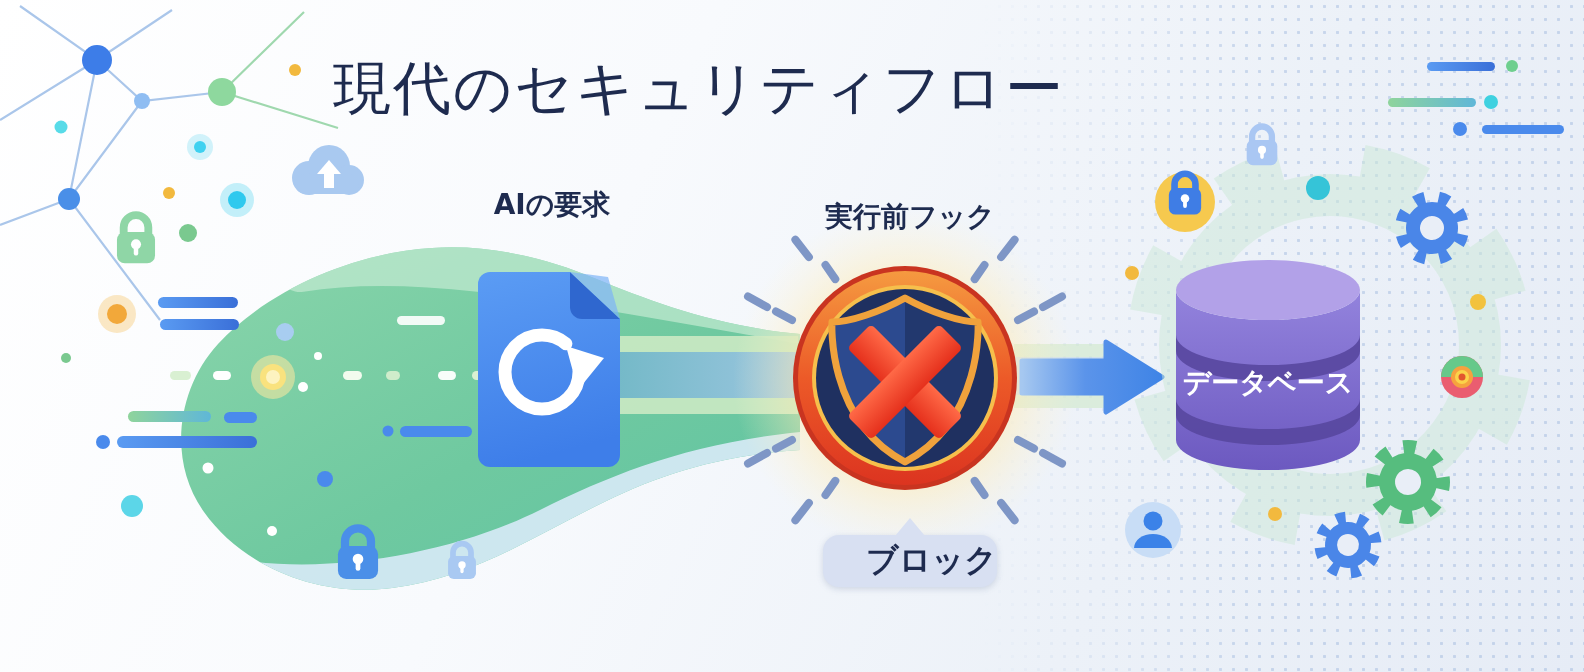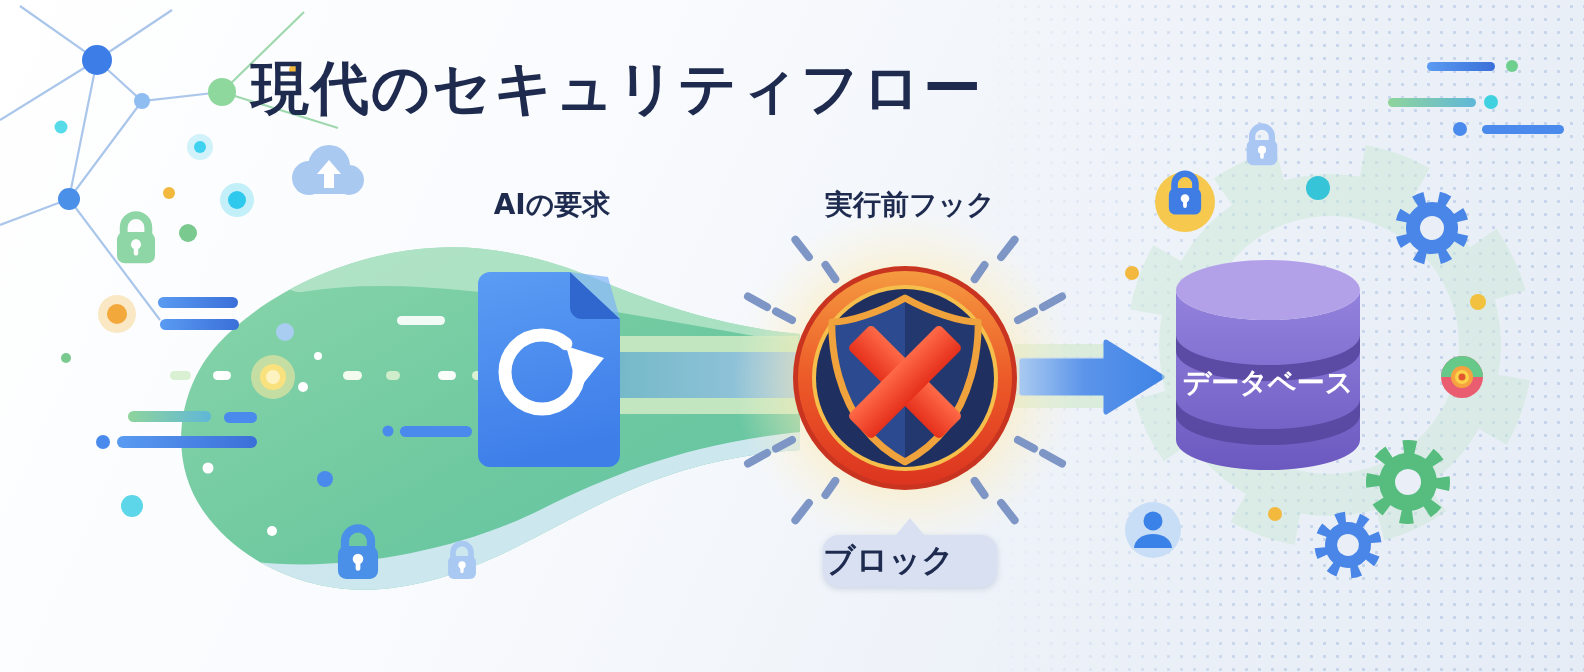--- a/index.html
+++ b/index.html
@@ -5,28 +5,28 @@
   html,body{margin:0;padding:0;}
   body{width:1584px;height:672px;overflow:hidden;font-family:"DejaVu Sans","Liberation Sans",sans-serif;}
   .canvas{position:relative;width:1584px;height:672px;overflow:hidden;
     background:linear-gradient(115deg,#ffffff 0%,#f8fafd 38%,#ecf1f8 72%,#e6ecf6 100%);}
   .halftone{position:absolute;left:980px;top:0;width:604px;height:672px;
     background-image:radial-gradient(circle,rgba(140,170,215,.38) 1.4px,rgba(0,0,0,0) 1.5px);
     background-size:13px 13px;
     -webkit-mask-image:linear-gradient(to right,transparent,#000 45%);
     mask-image:linear-gradient(to right,transparent,#000 45%);}
   svg.art{position:absolute;left:0;top:0;}
-  .title{position:absolute;left:251px;top:50px;width:910px;
-    font-size:58px;font-weight:700;color:#1e2b4f;letter-spacing:2px;}
+  .title{position:absolute;left:244px;top:50px;width:910px;text-align:center;
+    font-size:58px;font-weight:400;color:#1e2b4f;letter-spacing:2px;}
   .flow-label{position:absolute;font-size:28px;font-weight:800;color:#1e2b4f;text-align:center;}
   .label-request{left:442px;top:186px;width:220px;}
-  .label-hook{left:750px;top:186px;width:320px;}
+  .label-hook{left:750px;top:198px;width:320px;}
   .pill{position:absolute;left:823px;top:535px;width:174px;height:52px;border-radius:16px;
     background:#d8e0f2;box-shadow:0 2px 6px rgba(100,120,160,.25);
-    display:flex;align-items:center;justify-content:flex-start;
+    display:flex;align-items:center;justify-content:flex-end;
     font-size:32px;font-weight:800;color:#1e2b4f;}
   .pill::before{content:"";position:absolute;left:50%;top:-17px;margin-left:-15px;
     border-left:15px solid transparent;border-right:15px solid transparent;
     border-bottom:18px solid #d8e0f2;}
 </style>
 </head>
 <body>
 
 <div class="canvas">
 

